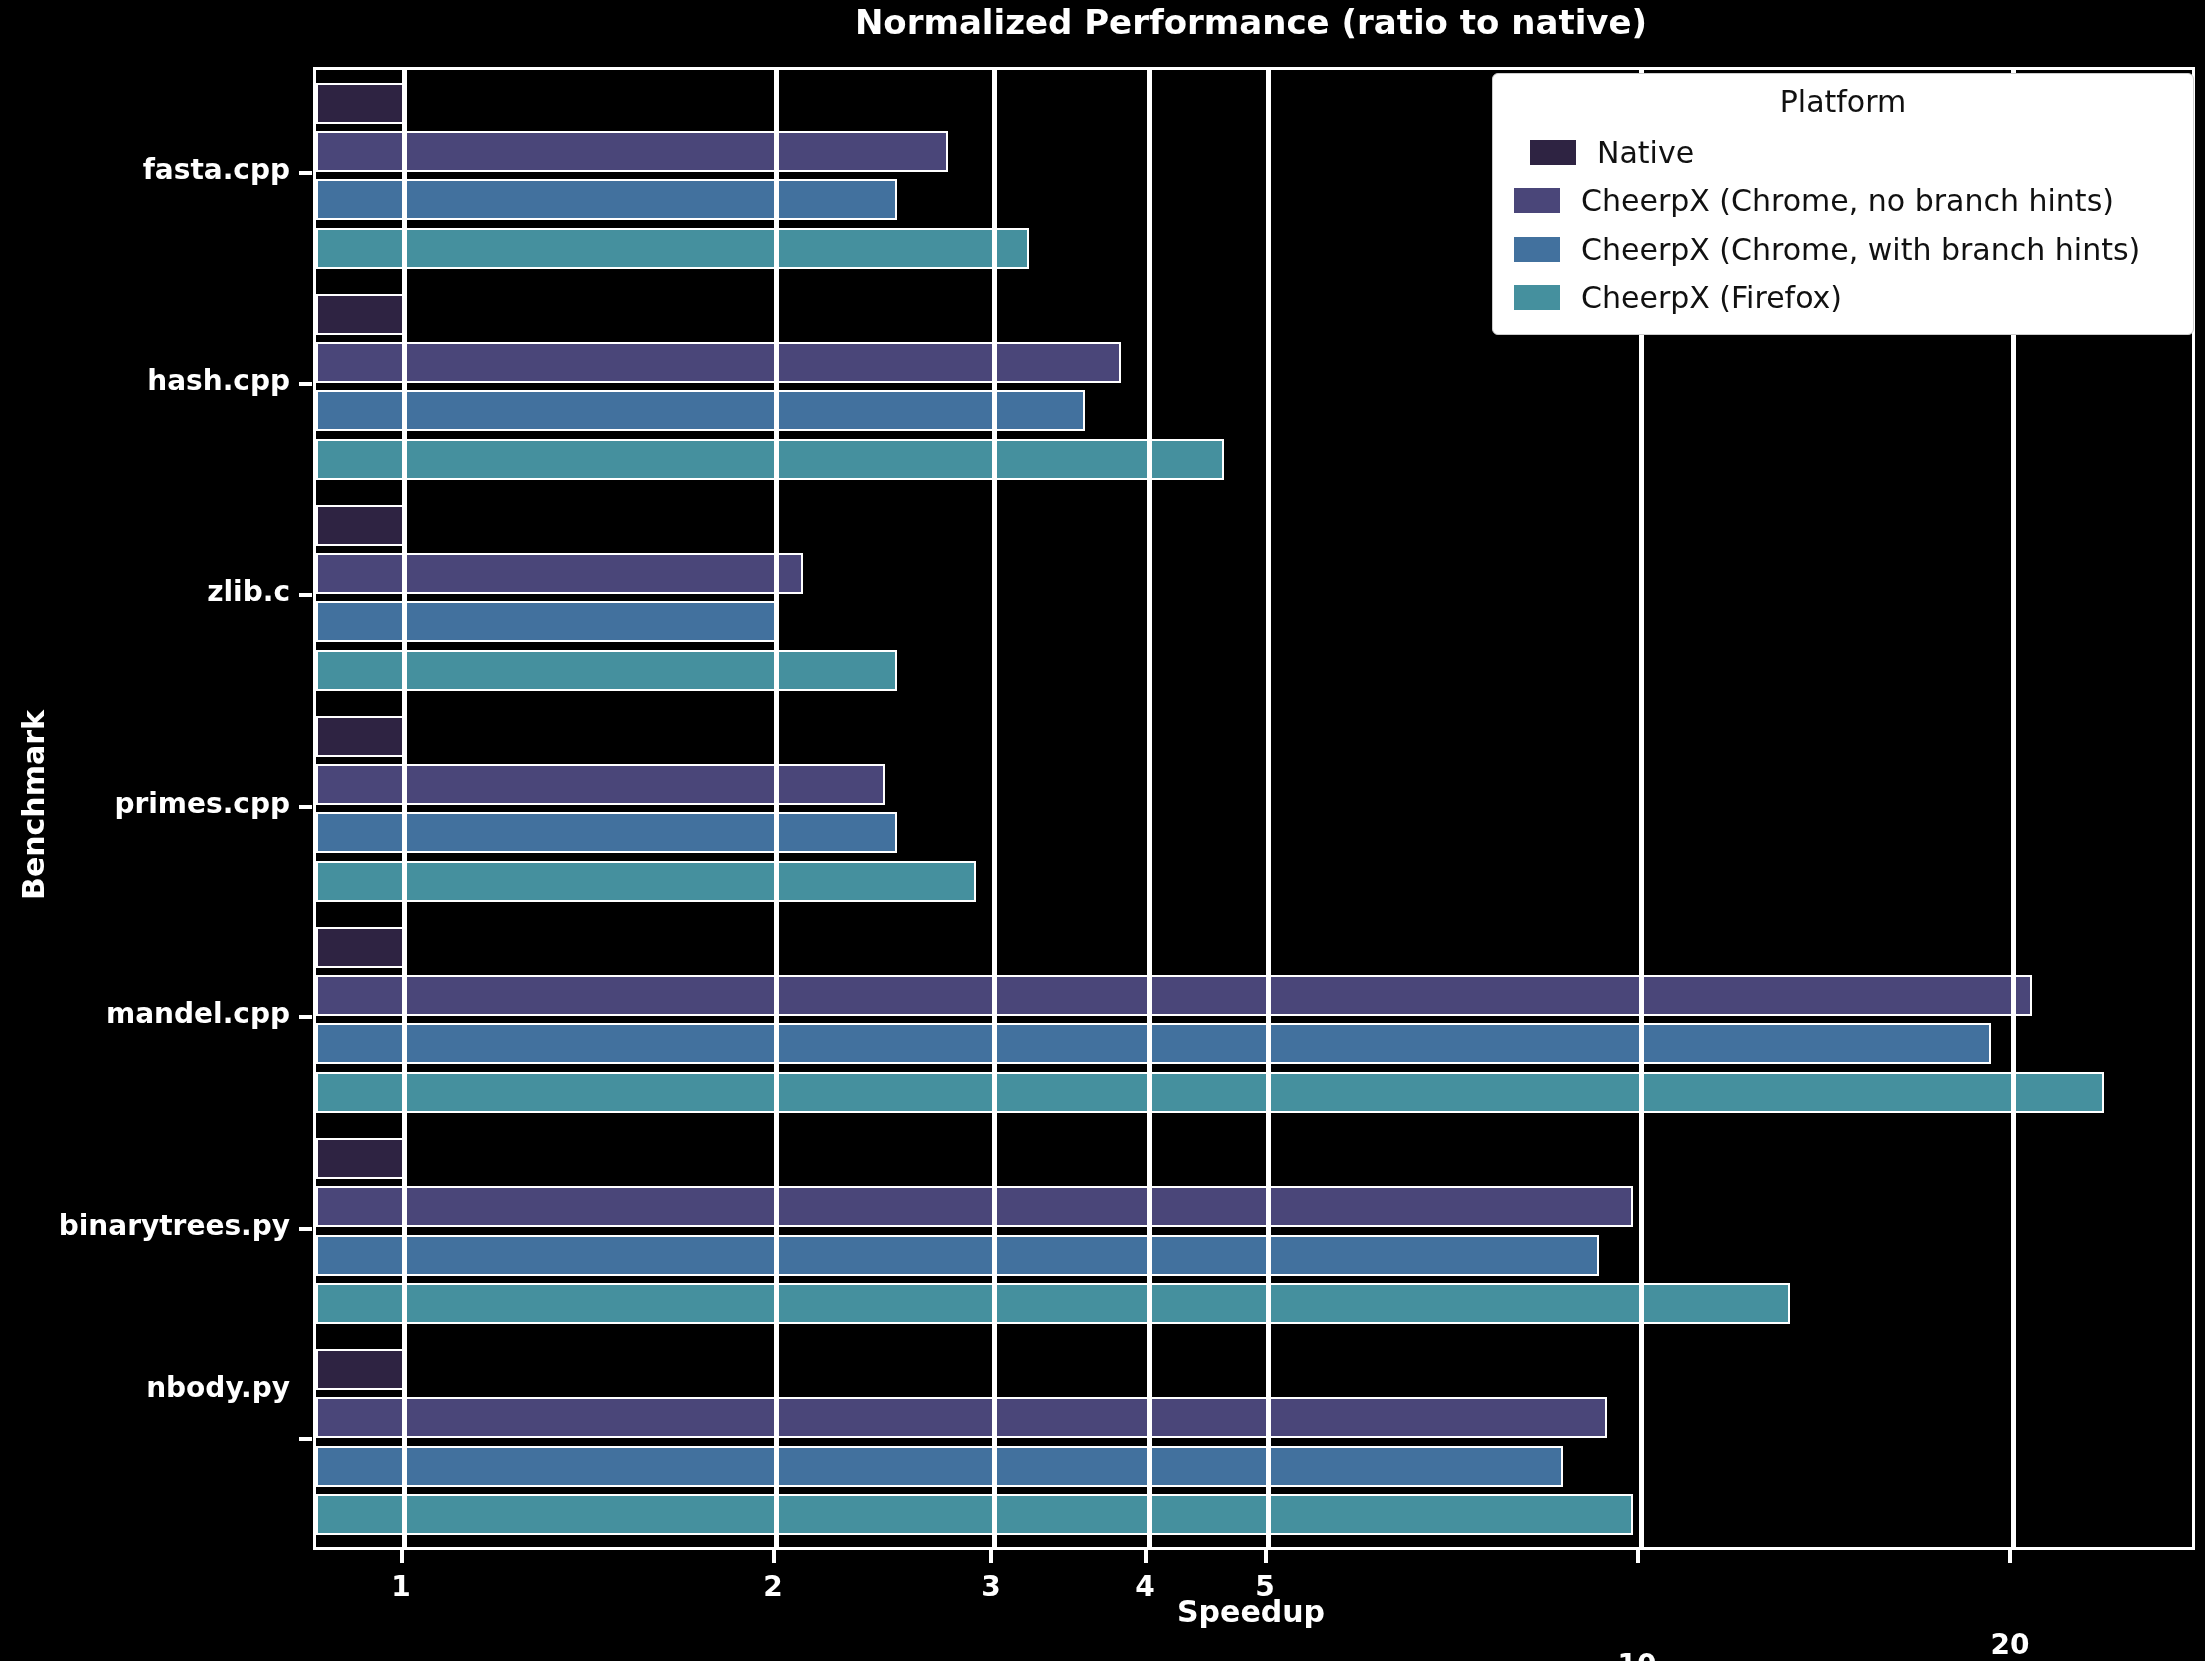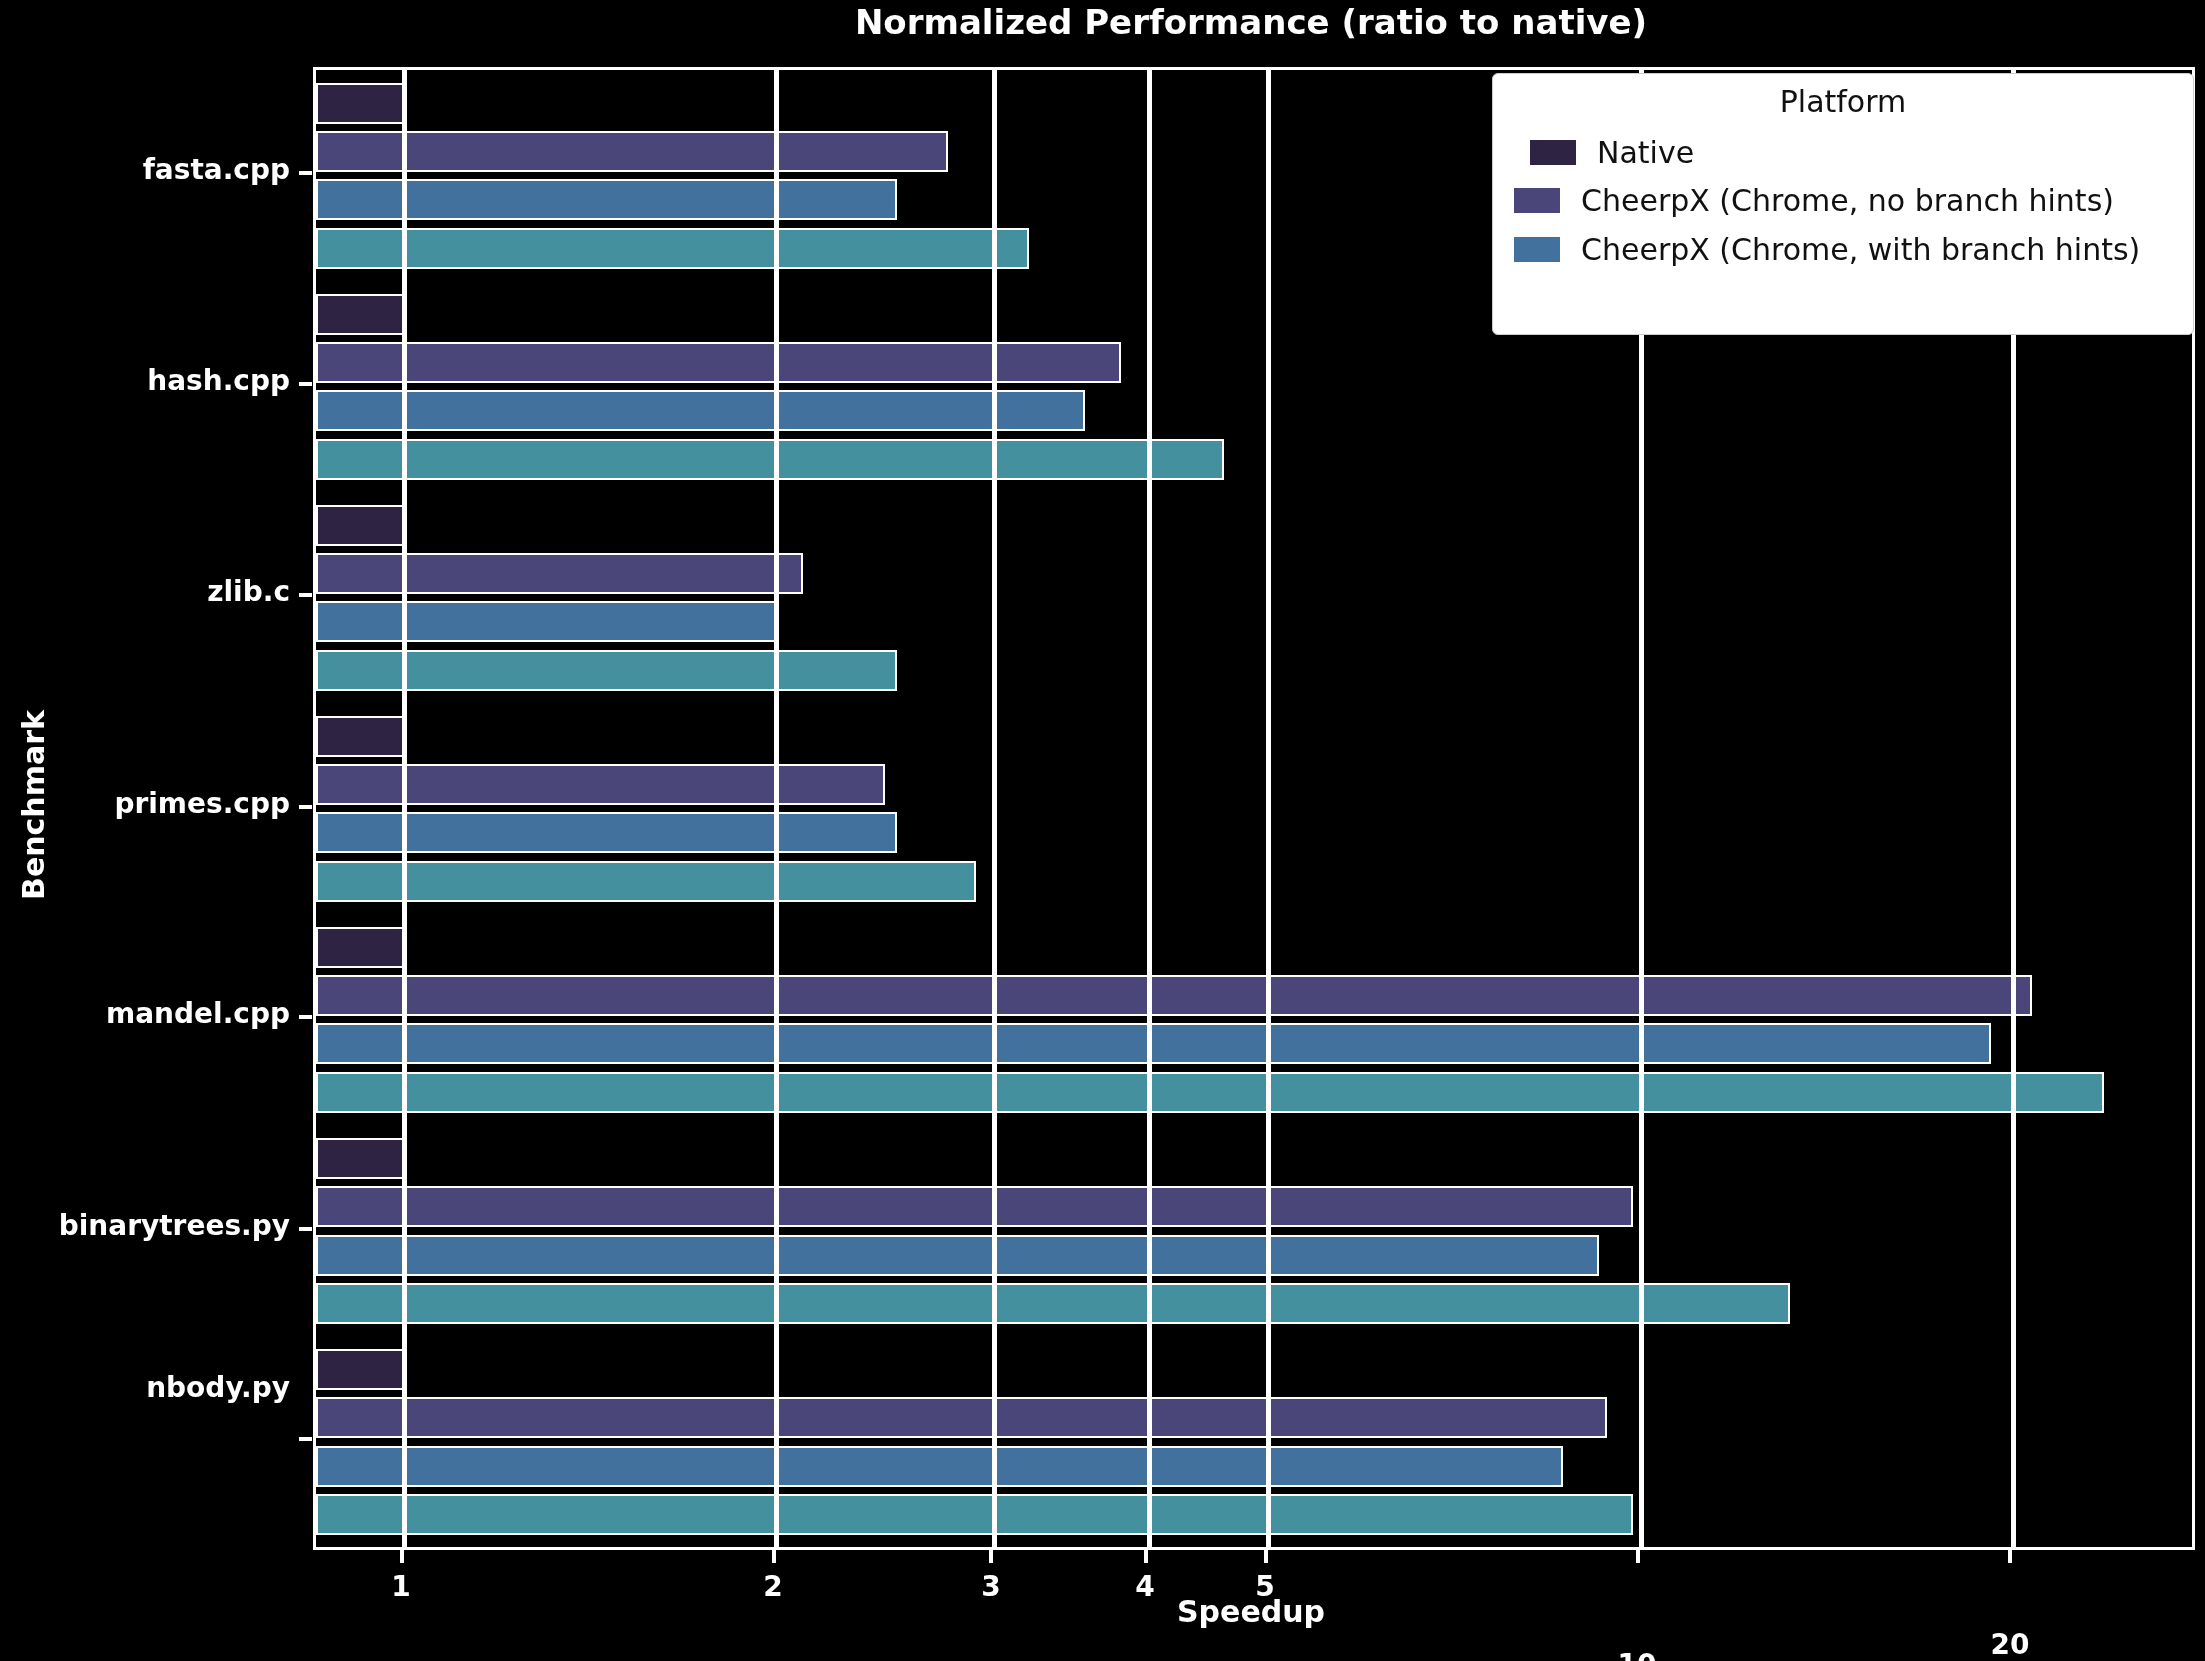--- a/index.html
+++ b/index.html
@@ -110,15 +110,19 @@
         <div class="legend-label">Native</div>
       </div>
       <div class="legend-entry" style="top: 109px;">
         <div class="legend-swatch" style="background: rgb(74, 70, 121);"></div>
         <div class="legend-label">CheerpX (Chrome, no branch hints)</div>
       </div>
       <div class="legend-entry" style="top: 158px;">
         <div class="legend-swatch" style="background: rgb(66, 113, 158);"></div>
         <div class="legend-label">CheerpX (Chrome, with branch hints)</div>
       </div>
+      <div class="legend-entry" style="top: 206px;">
+        <div class="legend-swatch" style="background: rgb(69, 144, 158);"></div>
+        <div class="legend-label">CheerpX (Firefox)</div>
+      </div>
     </div>
 </div>
 
 
 </body></html>

